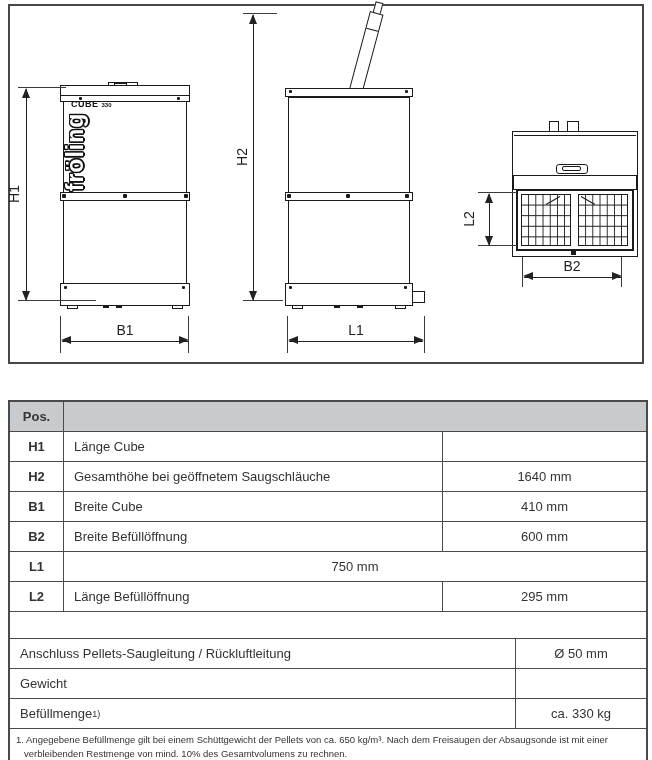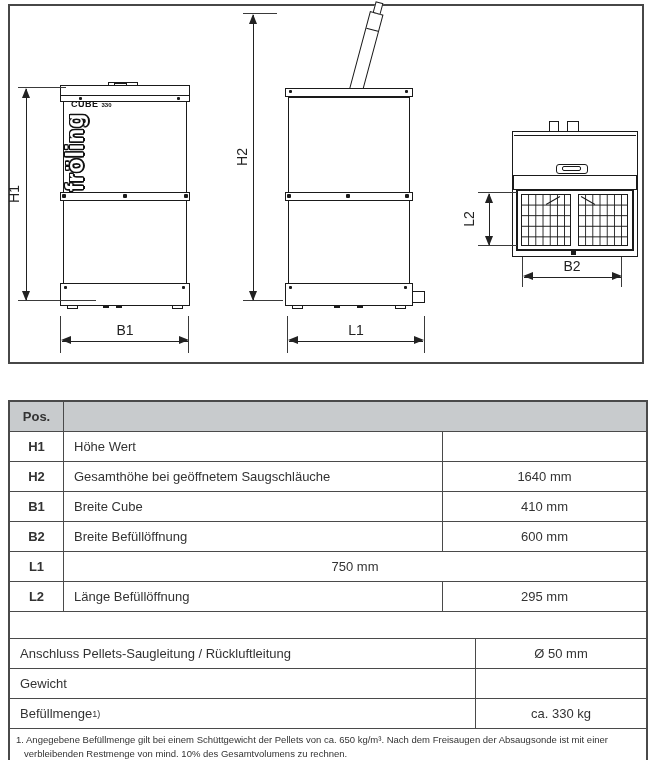--- a/index.html
+++ b/index.html
@@ -42,21 +42,21 @@
   
   .tbl{position:absolute;left:8px;top:400px;width:636px;border:2px solid #4a4a4a;
        background:#fff;font-size:13px;color:#333;}
   .trow{display:flex;border-top:1px solid #4a4a4a;align-items:stretch;}
   .trow.first{border-top:none;}
   .thead{background:#c8cbcd;font-weight:bold;}
   .h29{height:29px;text-align:center;} .h26{height:26px;}
   .c-pos{width:54px;border-right:1px solid #4a4a4a;display:flex;align-items:center;justify-content:center;box-sizing:border-box;}
   .c-name{width:379px;border-right:1px solid #4a4a4a;display:flex;align-items:center;padding-left:10px;box-sizing:border-box;}
   .c-name.ctr{justify-content:center;padding-left:0;}
-  .c-namew{width:466px;border-right:1px solid #4a4a4a;display:flex;align-items:center;padding-left:10px;box-sizing:border-box;}
+  .c-namew{width:506px;border-right:1px solid #4a4a4a;display:flex;align-items:center;padding-left:10px;box-sizing:border-box;}
   .c-val{flex:1;display:flex;align-items:center;justify-content:center;}
   .bold{font-weight:bold;}
   .fnote{border-top:1px solid #4a4a4a;padding:4px 6px 5px 6px;font-size:9.5px;line-height:1.45;color:#333;}
   .fnote .l2{padding-left:8px;}
   sup{font-size:9px;line-height:0;}
 </style>
 </head>
 <body>
 
 <div id="stage">
@@ -149,21 +149,21 @@
   <div class="abs dim-h" style="left:524px;top:277px;width:97px;"></div>
   <div class="abs dlab" style="left:552px;top:258px;width:40px;">B2</div>
 
   <div class="tbl">
     <div class="trow thead h29 first">
       <div class="c-pos">Pos.</div>
     </div>
 
     <div class="trow h29">
       <div class="c-pos bold">H1</div>
-      <div class="c-name">Höhe Wert</div>
+      <div class="c-name">Länge Cube</div>
     </div>
     <div class="trow h29">
       <div class="c-pos bold">H2</div>
       <div class="c-name">Gesamthöhe bei geöffnetem Saugschläuche</div>
       <div class="c-val">1640 mm</div>
     </div>
     <div class="trow h29">
       <div class="c-pos bold">B1</div>
       <div class="c-name">Breite Cube</div>
       <div class="c-val">410 mm</div>

